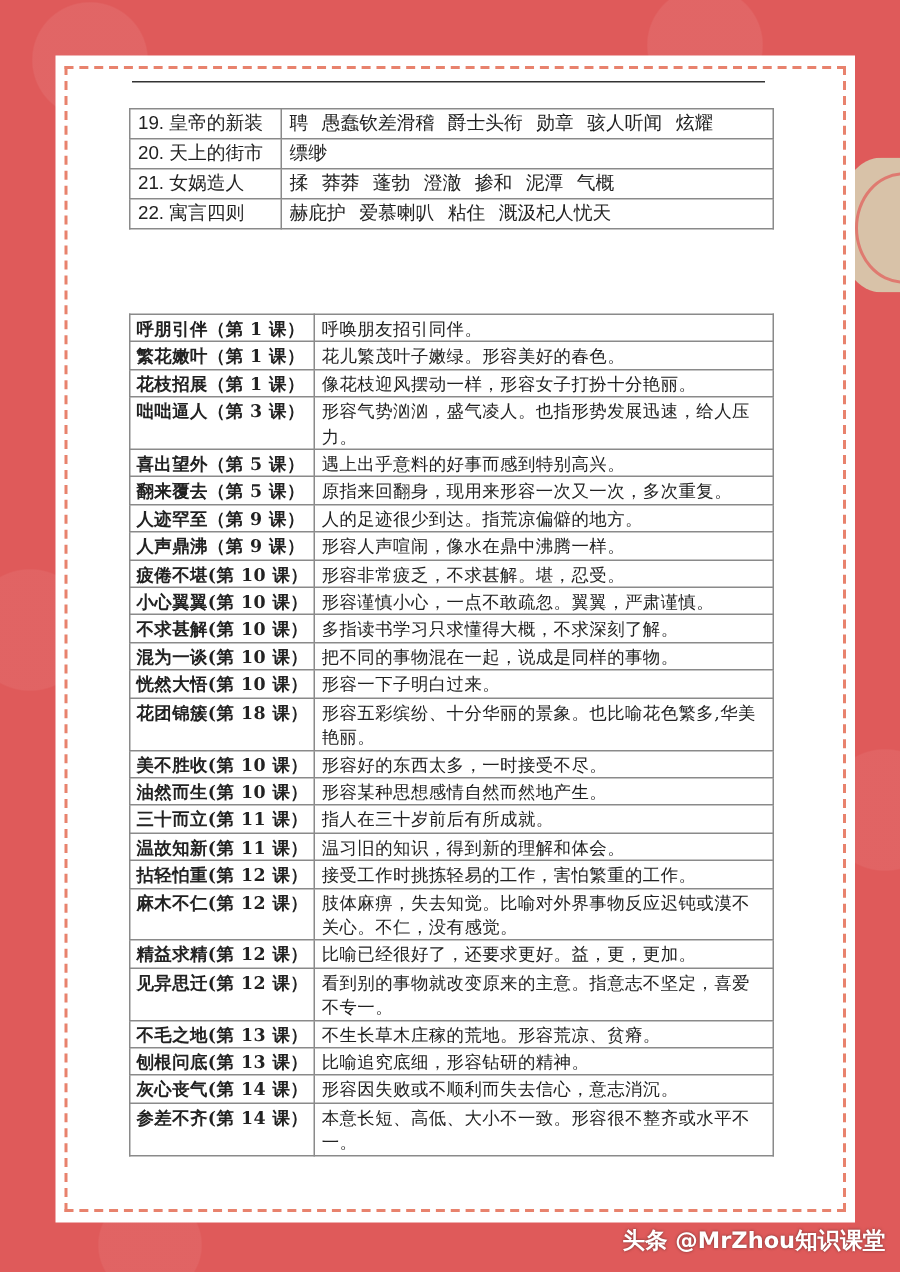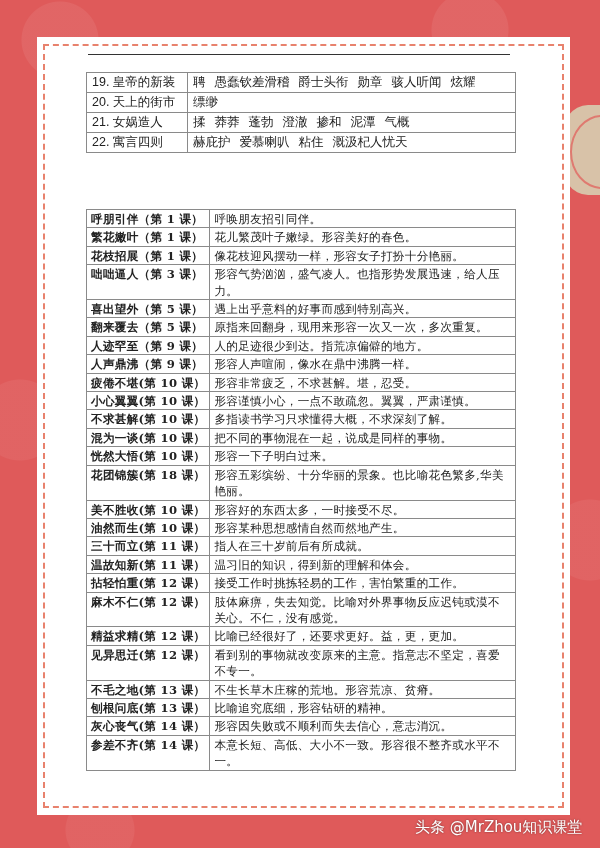--- a/index.html
+++ b/index.html
@@ -46,20 +46,21 @@
   .sec-title {
     position:absolute; left:97px; top:194px; font-size:12.5px; font-weight:bold; color:#ffffff;
   }
   .t2 { left:86px; top:209px; width:430px; }
   .t2 td { font-size:11.6px; line-height:16.4px; padding:1px 4px 0 4px; letter-spacing:0.3px; }
   .t2 td.c1 { width:105px; white-space:nowrap;font-weight:bold; }
   .watermark {
     position:absolute; left:415px; top:818px; color:#fff; font-size:15px;
     font-family:"DejaVu Sans","Liberation Sans",sans-serif;
     text-shadow:0 0 2px rgba(0,0,0,0.5);
+    font-weight:bold;
   }
 </style>
 </head>
 <body>
 
 <div class="bg-pattern"></div>
 <div class="deco-coin"></div>
 <div class="card"></div>
 <div class="dash"></div>
 <div class="topline"></div>

